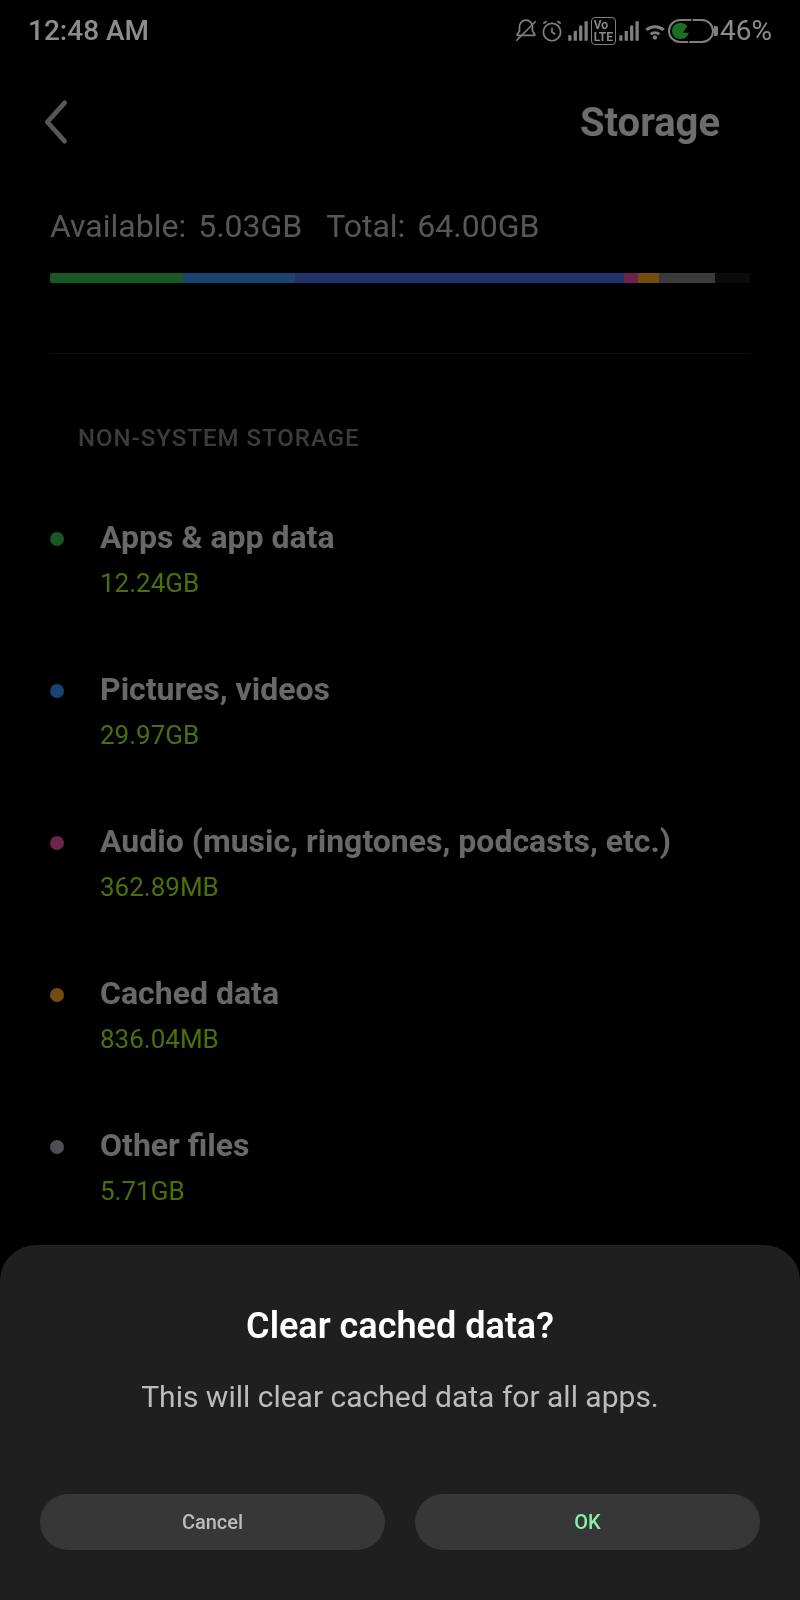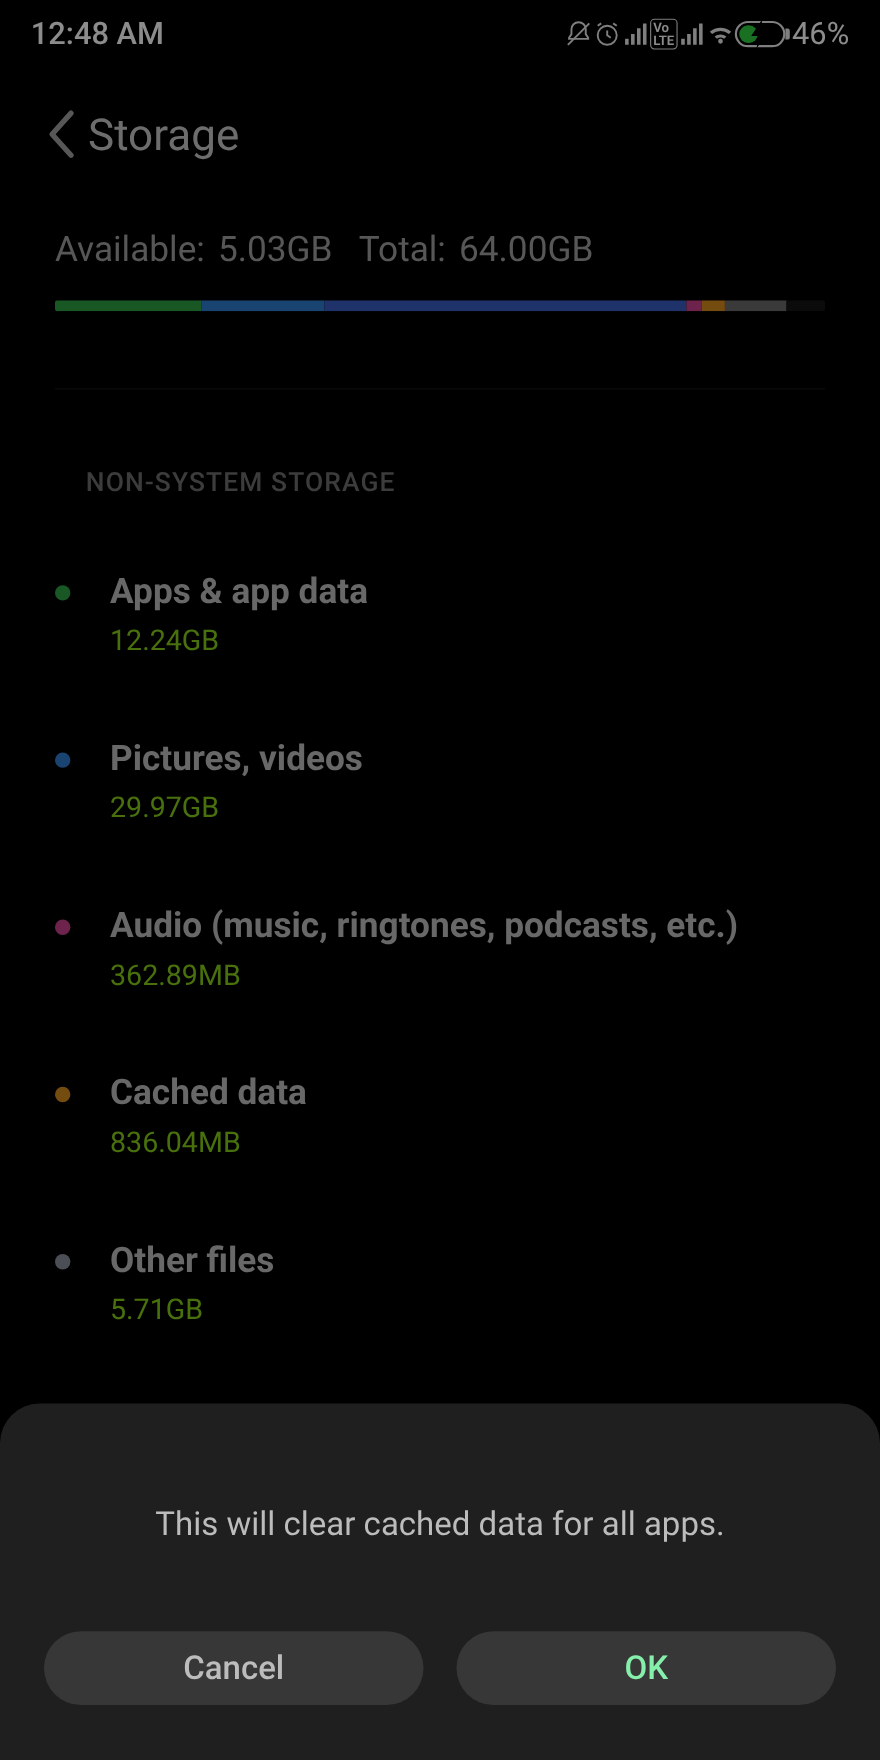--- a/index.html
+++ b/index.html
@@ -9,38 +9,38 @@
     .status-left { font-weight: 500; }
     .status-right { display: flex; align-items: center; }
     .status-right svg { width: 26px; height: 26px; fill: #e8e8e8; }
     .battery-wrap { display: flex; align-items: center; gap: 6px; }
     .battery-shell { width: 46px; height: 24px; border: 2px solid #e8e8e8; border-radius: 12px; position: relative; display:flex; align-items:center; padding:2px; }
     .battery-shell::after { content:''; position:absolute; right:-6px; top:50%; transform:translateY(-50%); width:4px; height:10px; background:#e8e8e8; border-radius:0 2px 2px 0; }
     .battery-fill { height: 100%; width: 46%; background: #2ecc40; border-radius: 8px; position: relative; }
     .battery-bolt { position:absolute; left:8px; top:50%; transform:translateY(-50%); }
     .header { display: flex; align-items: center; padding: 40px 30px 20px; }
     .back { width: 50px; height: 50px; display: flex; align-items: center; justify-content: center; }
-    .page-title { flex: 1; text-align: left; font-size: 40px; font-weight: 400; color: #c7c7c7; margin-right: 50px; }
+    .page-title { flex: 1; text-align: right; font-size: 40px; font-weight: 700; color: #c7c7c7; margin-right: 50px; }
     .summary { padding: 40px 50px 10px; }
     .summary-text { font-size: 32px; color: #9e9e9e; word-spacing: 4px; }
     .bar { display: flex; height: 10px; margin: 28px 0 60px; gap:0; border-radius: 2px; overflow:hidden; }
     .seg { height: 100%; }
     .divider { border-top: 1px solid #1b1b1b; margin: 0 50px; }
     .section-label { font-size: 24px; color: #6e6e6e; letter-spacing: 1px; padding: 70px 78px 30px; font-weight: 500; }
     .list { padding: 0 50px; }
     .item { display: flex; align-items: flex-start; padding: 36px 0; }
     .dot { width: 14px; height: 14px; border-radius: 50%; margin-top: 14px; margin-right: 36px; flex-shrink: 0; }
     .item-text { flex: 1; }
     .item-title { font-size: 32px; color: #bdbdbd; font-weight: 700; }
     .item-sub { font-size: 26px; color: #84cc16; margin-top: 12px; }
     .sheet { position: absolute; left: 0; right: 0; bottom: 0; background: #1f1f1f; border-radius: 36px 36px 0 0; padding: 60px 40px 50px; z-index: 10; }
     .sheet-title { text-align: center; font-size: 36px; font-weight: 600; color: #fff; }
     .sheet-msg { text-align: center; font-size: 30px; color: #bcbcbc; margin-top: 32px; }
     .sheet-actions { display: flex; gap: 30px; margin-top: 80px; }
-    .sheet-btn { flex: 1; border: none; border-radius: 50px; padding: 16px 0; font-size: 30px; font-weight: 500; background: #373737; color: #bcbcbc; cursor: pointer; }
+    .sheet-btn { flex: 1; border: none; border-radius: 50px; padding: 16px 0; font-size: 20px; font-weight: 500; background: #373737; color: #bcbcbc; cursor: pointer; }
     .sheet-btn.primary { color: #86efac; }
     .volte { border:1.5px solid #e8e8e8; border-radius:4px; font-size:12px; padding:1px 2px; line-height:1; font-weight:600; }
   </style>
 </head>
 <body>
 
 <div class="statusbar">
   <div class="status-left">12:48 AM</div>
   <div class="status-right">
     <svg viewBox="0 0 24 24">
@@ -135,18 +135,19 @@
     <div class="item-text">
       <div class="item-title">Other files</div>
       <div class="item-sub">5.71GB</div>
     </div>
     </div>
   </div>
 
 <div class="dimlayer"></div>
 
 <div class="sheet">
+  <div class="sheet-title">Clear cached data?</div>
   <div class="sheet-msg">This will clear cached data for all apps.</div>
   <div class="sheet-actions">
     <button class="sheet-btn">Cancel</button>
     <button class="sheet-btn primary">OK</button>
   </div>
 </div>
 
 </body></html>

